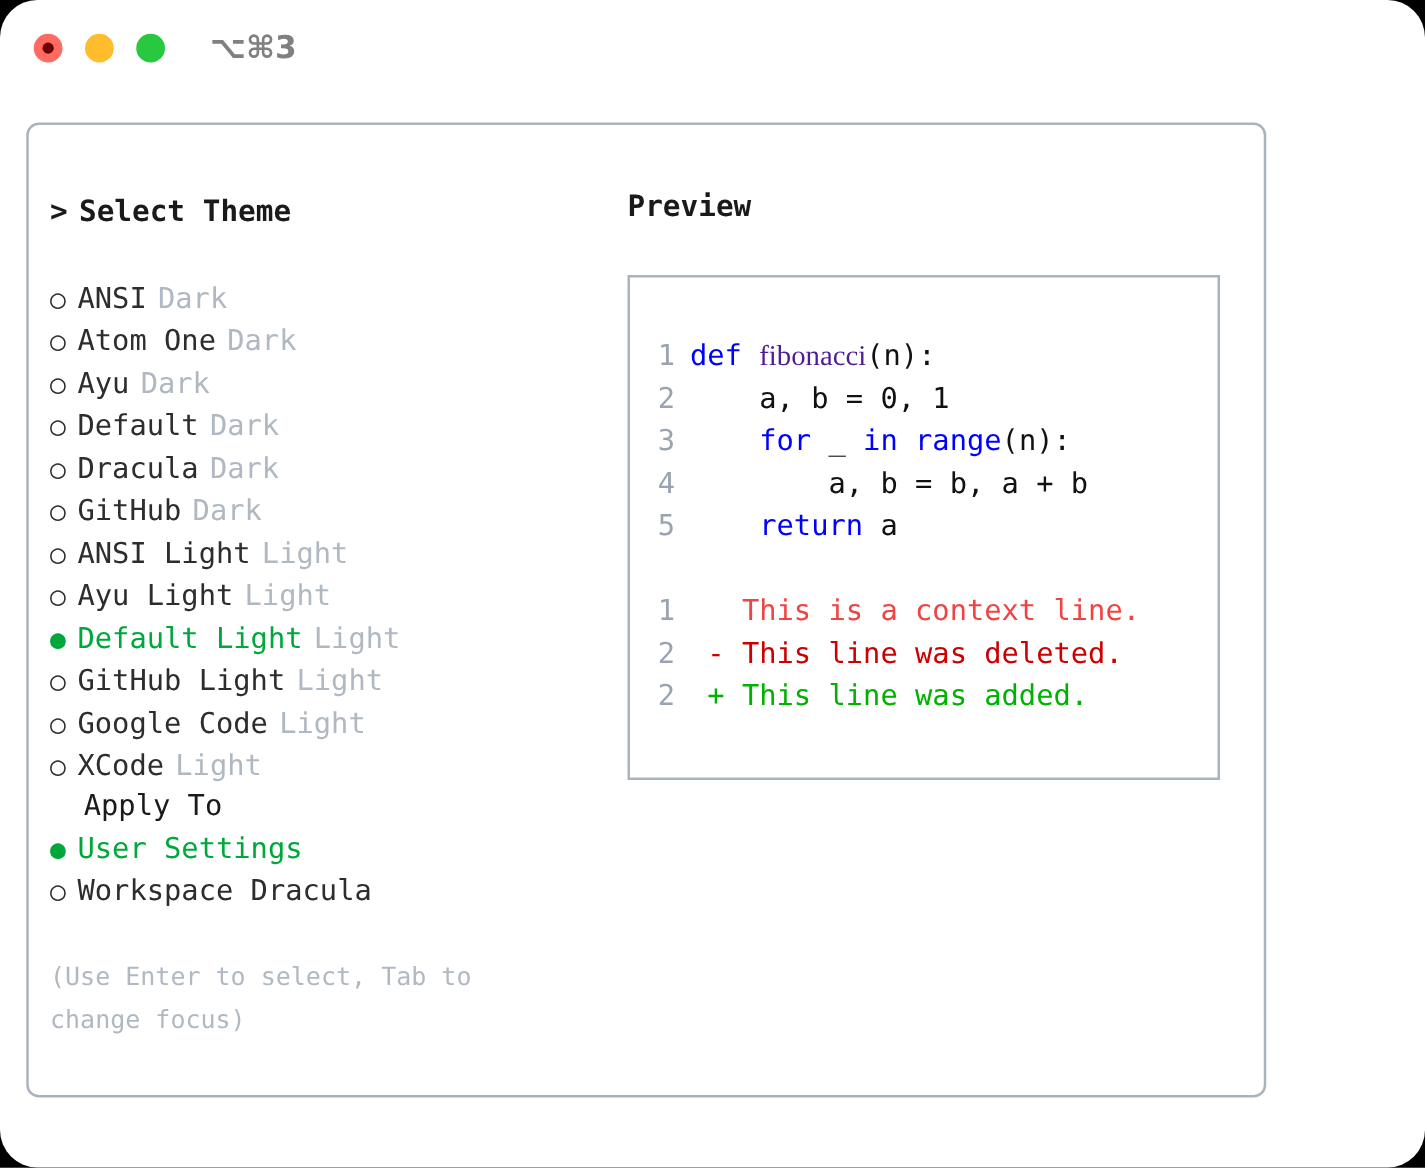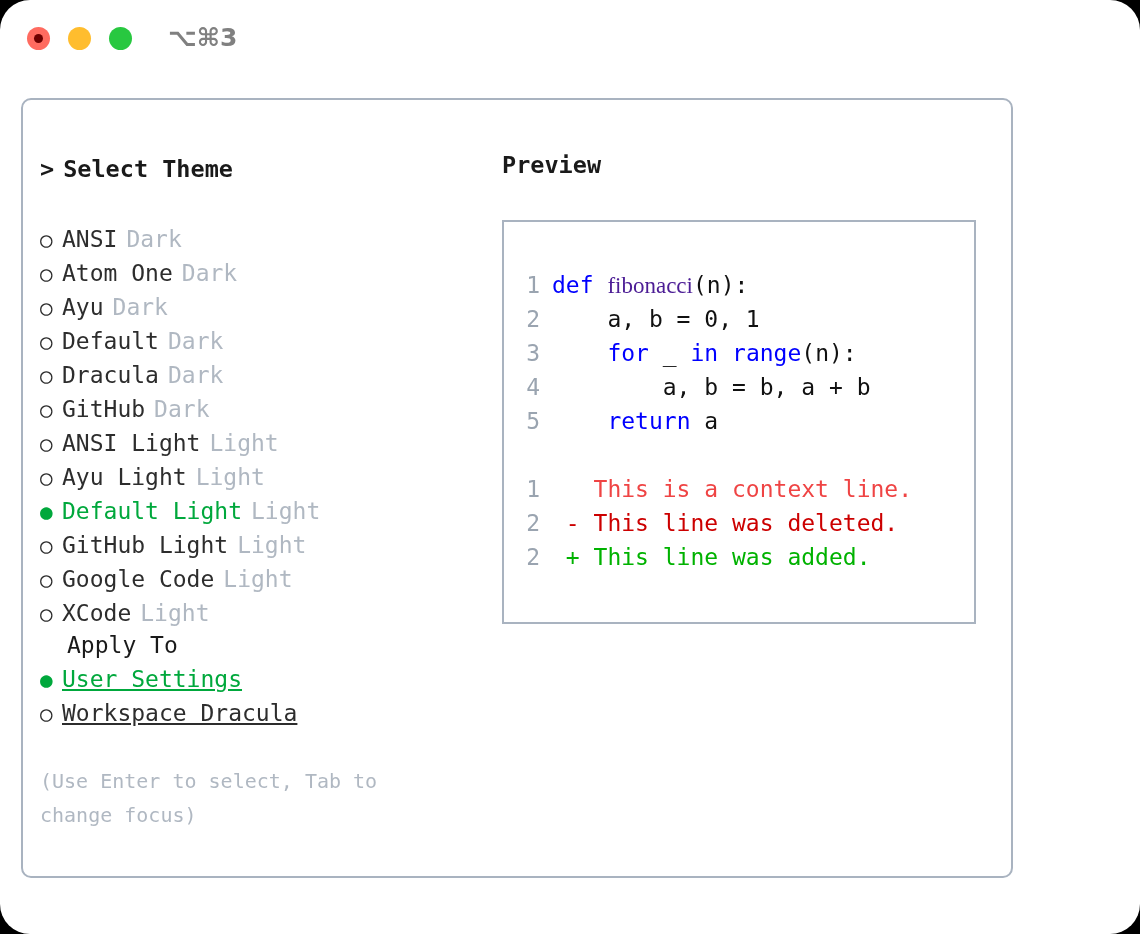--- a/index.html
+++ b/index.html
@@ -130,21 +130,21 @@
     color: #b0b8c2;
     margin-left: 9px;
   }
 
   .group-title {
     color: #1a1a1a;
     padding-left: 27px;
     font-weight: normal;
   }
 
-  .apply-name { color: #2d2d2d; text-decoration: underline; }
+  .apply-name { color: #2d2d2d; }
   .apply-row.selected .apply-name { color: #00a83c; }
 
   .spacer-line { height: 34px; }
 
   .hint {
     color: #b0b8c2;
     font-size: 20px;
     line-height: 34px;
     width: 400px;
     white-space: normal;

